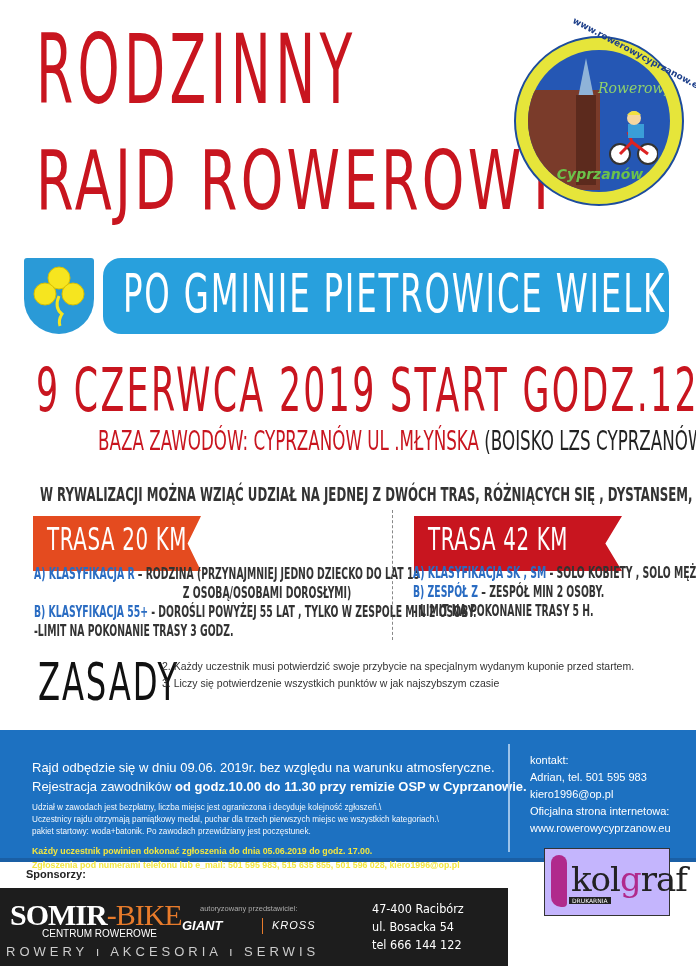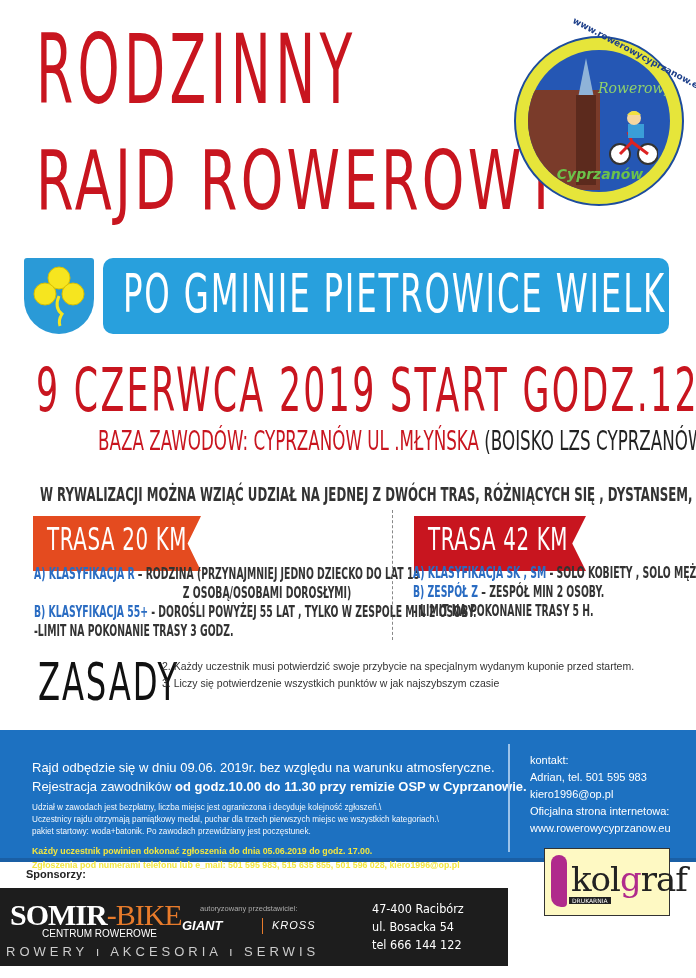--- a/index.html
+++ b/index.html
@@ -10,34 +10,34 @@
   .logo { left:514px; top:36px; width:170px; height:170px; border-radius:50%; background:#e6e53a; border:2px solid #1d4c9c; box-sizing:border-box; }
   .logo-inner { position:absolute; left:12px; top:12px; width:142px; height:142px; border-radius:50%; background:#2557b4; overflow:hidden; }
   .church { position:absolute; left:0; top:40px; width:72px; height:100px; background:#7a3b2a; }
   .spire { position:absolute; left:50px; top:8px; width:0; height:0; border-left:8px solid transparent; border-right:8px solid transparent; border-bottom:40px solid #8fb3d8; }
   .tower { position:absolute; left:48px; top:45px; width:20px; height:90px; background:#5c2a1d; }
   .logo-text-top { position:absolute; left:0; top:2px; width:170px; text-align:center; font-size:9px; font-weight:bold; color:#1d3f8a; transform:rotate(28deg); transform-origin:center 85px; }
   .logo-rowerowy { position:absolute; left:70px; top:30px; font-size:14px; font-style:italic; color:#8fd16b; font-family:"DejaVu Serif", serif; }
   .logo-cyprz { position:absolute; left:22px; top:116px; width:100px; text-align:center; font-size:14px; font-style:italic; color:#6cc24a; font-weight:bold; }
   .cyclist { position:absolute; left:80px; top:58px; width:50px; height:60px; }
   .shield { left:24px; top:258px; width:70px; height:76px; background:#2a9ad7; border-radius:3px 3px 35px 35px; }
-  .banner { left:103px; top:258px; width:566px; height:76px; background:#28a0dd; border-radius:10px; color:#fff; }
+  .banner { left:103px; top:258px; width:566px; height:76px; background:#28a0dd; border-radius:18px; color:#fff; }
   .banner-text { position:absolute; left:20px; top:4px; font-size:54px; white-space:nowrap; transform:scaleX(0.60); transform-origin:left top; letter-spacing:3px; }
   .date { left:36px; top:360px; font-size:60px; color:#c8151f; white-space:nowrap; transform:scaleX(0.58); transform-origin:left top; letter-spacing:4px; line-height:1; }
   .baza { left:98px; top:427px; font-size:27px; white-space:nowrap; transform:scaleX(0.62); transform-origin:left top; line-height:1; }
   .baza .red { color:#c8151f; }
   .baza .black { color:#222; }
   .intro { left:40px; top:483px; font-size:19px; color:#333; white-space:nowrap; transform:scaleX(0.62); transform-origin:left top; font-weight:bold; }
   .divider { left:392px; top:510px; width:0; height:130px; border-left:1px dashed #888; }
   .ribbon { height:55px; color:#fff; }
   .ribbon-shape { position:absolute; left:0; top:0; width:100%; height:100%; clip-path:polygon(0 0,100% 0,92% 50%,100% 100%,0 100%); }
   .ribbon-text { position:absolute; left:14px; top:4px; font-size:32px; white-space:nowrap; transform:scaleX(0.62); transform-origin:left top; letter-spacing:1px; }
   .r20 { left:33px; top:516px; width:168px; }
   .r20 .ribbon-shape { background:#e44b1f; }
-  .r42 { left:414px; top:516px; width:172px; }
+  .r42 { left:414px; top:516px; width:172px;padding-left:36px; }
   .r42 .ribbon-shape { background:#c8151f; }
   .rules { font-size:15px; white-space:nowrap; transform:scaleX(0.62); transform-origin:left top; line-height:19px; color:#333; font-weight:bold; }
   .rules .blue { color:#2a6cc2; }
   .zasady { left:38px; top:656px; font-size:52px; color:#111; white-space:nowrap; transform:scaleX(0.62); transform-origin:left top; letter-spacing:3px; line-height:1; }
   .zrules { left:162px; top:658px; font-size:10.5px; color:#333; line-height:17px; font-family:"Liberation Sans", sans-serif; }
   .bluebox { left:0; top:730px; width:696px; height:128px; background:#1d71c1; border-bottom:4px solid #1a5fa5; color:#fff; }
   .bb-left { position:absolute; left:32px; top:10px; font-family:"Liberation Sans", sans-serif; }
   .bb-l1 { font-size:13px; line-height:19px;margin-top:18px; }
   .bb-l2 { font-size:13px; line-height:19px; }
   .bb-small { font-size:8.2px; line-height:12px; margin-top:6px; opacity:0.95; }
@@ -49,21 +49,21 @@
   .somir-name { position:absolute; left:10px; top:10px; font-size:30px; font-weight:bold; font-family:Liberation Serif, serif; letter-spacing:-1px; }
   .somir-name .orange { color:#e87b2b; font-weight:normal; }
   .somir-sub { position:absolute; left:42px; top:40px; font-size:10px; font-family:"Liberation Sans", sans-serif; }
   .somir-bottom { position:absolute; left:6px; top:56px; font-size:13px; letter-spacing:4px; color:#ccc; font-family:"Liberation Sans", sans-serif; white-space:nowrap; }
   .somir-auth { position:absolute; left:200px; top:16px; font-size:7.5px; color:#aaa; font-family:"Liberation Sans", sans-serif; }
   .somir-giant { position:absolute; left:182px; top:30px; font-size:13px; font-weight:bold; font-style:italic; font-family:"Liberation Sans", sans-serif; }
   .somir-kross { position:absolute; left:272px; top:31px; font-size:11px; font-style:italic; font-family:"Liberation Sans", sans-serif; letter-spacing:1px; }
   .somir-vbar { position:absolute; left:262px; top:30px; width:1px; height:16px; background:#e87b2b; }
   .addr { left:360px; top:888px; width:148px; height:78px; background:#1d1d1d; color:#fff; }
   .addr-text { position:absolute; left:12px; top:12px; font-size:12.5px; line-height:18px; font-family:"DejaVu Sans Condensed","DejaVu Sans", sans-serif; }
-  .kolgraf { left:544px; top:848px; width:124px; height:66px; border:1.5px solid #333; background:#fef9c3; }
+  .kolgraf { left:544px; top:848px; width:124px; height:66px; border:1.5px solid #333; background:#c4b5fd; }
   .kolgraf-foot { position:absolute; left:6px; top:6px; width:16px; height:52px; background:#b02a8c; border-radius:8px 8px 4px 10px; }
   .kolgraf-text { position:absolute; left:26px; top:10px; font-size:34px; color:#222; font-family:"DejaVu Serif", serif; letter-spacing:-1px; }
   .kolgraf-text .pink { color:#b02a8c; }
   .kolgraf-dru { position:absolute; left:24px; top:48px; font-size:6px; background:#222; color:#fff; padding:0 3px; }
 </style>
 </head>
 <body>
 
 <div class="abs title1">RODZINNY</div>
 <div class="abs title2">RAJD ROWEROWY</div>

